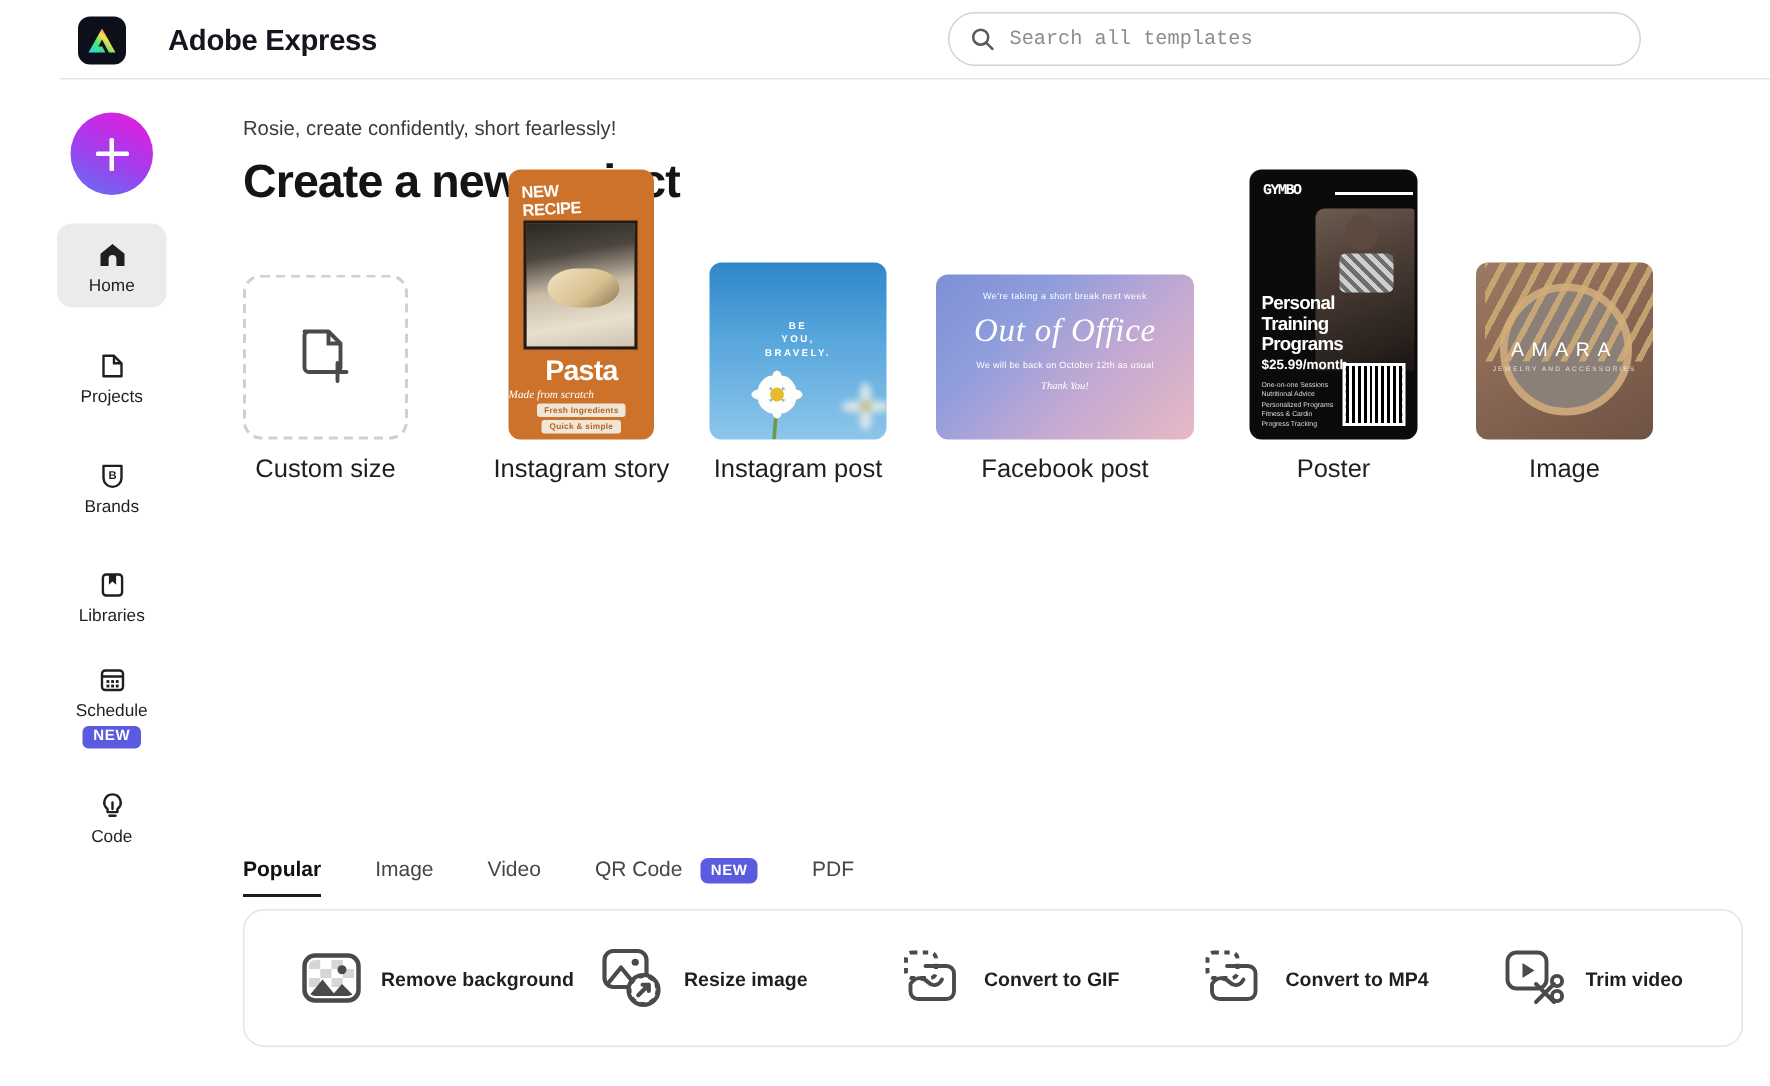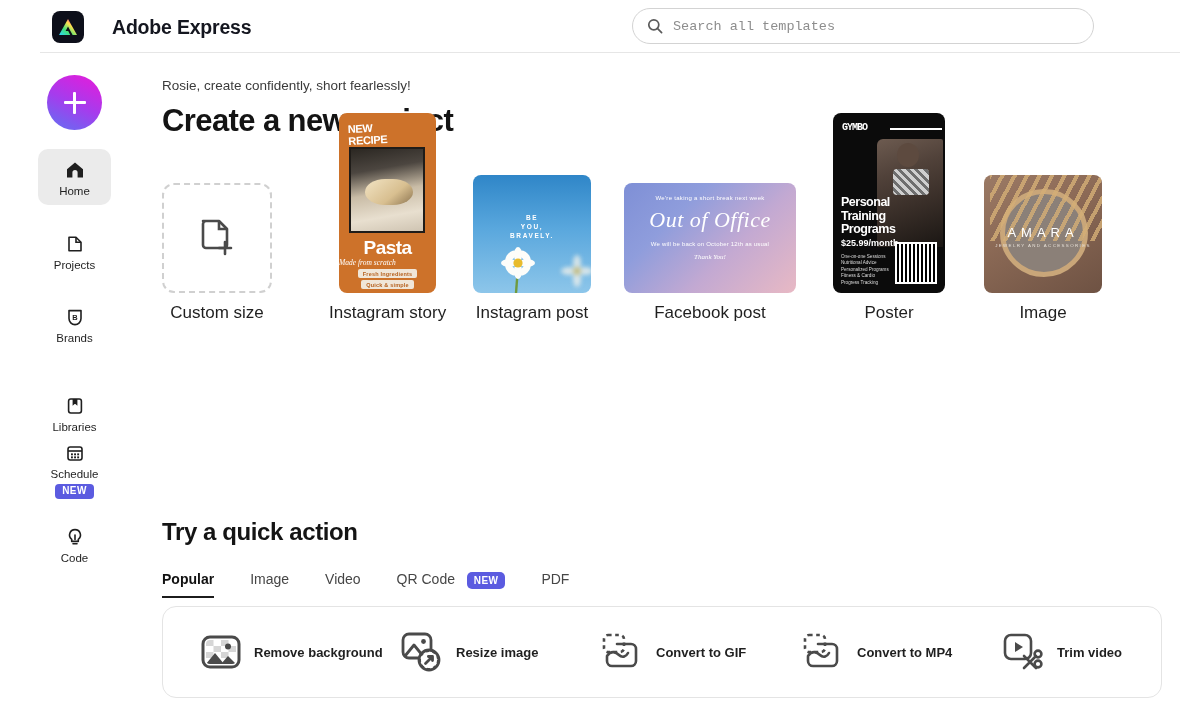--- a/index.html
+++ b/index.html
@@ -268,21 +268,21 @@
   <div class="nav-item" style="top:243px">
     <span class="nav-ico">
       <svg width="20" height="20" viewBox="0 0 20 20" fill="none" stroke="#1f1f1f" stroke-width="1.6">
         <path d="M4 3.6 h12 v8 a6 6 0 0 1 -6 6 a6 6 0 0 1 -6 -6 Z" stroke-linejoin="round"></path>
         <text x="10" y="12.6" font-size="7.5" font-family="Liberation Sans" font-weight="bold" fill="#1f1f1f" stroke="none" text-anchor="middle">B</text>
       </svg>
     </span>
     <span>Brands</span>
   </div>
 
-  <div class="nav-item" style="top:332px">
+  <div class="nav-item" style="top:316px">
     <span class="nav-ico">
       <svg width="20" height="20" viewBox="0 0 20 20" fill="none" stroke="#1f1f1f" stroke-width="1.6">
         <rect x="3.6" y="3" width="12.8" height="14" rx="2.2" stroke-linejoin="round"></rect>
         <path d="M8.4 3 v5 l1.6 -1.4 l1.6 1.4 V3" fill="#1f1f1f"></path>
       </svg>
     </span>
     <span>Libraries</span>
   </div>
 
   <div class="nav-item" style="top:379px">
@@ -414,21 +414,20 @@
       <div class="thumb t-logo">
         <div class="logo-hoop"></div>
         <div class="logo-chain"></div>
         <div class="logo-word">AMARA</div>
         <div class="logo-sub">JEWELRY AND ACCESSORIES</div>
       </div>
       <div class="card-label">Image</div>
     </div>
   </div>
 
-  <h2 class="qa-title">Try a quick action</h2>
 
   <div class="tabs">
     <div class="tab active"><span>Popular</span></div>
     <div class="tab"><span>Image</span></div>
     <div class="tab"><span>Video</span></div>
     <div class="tab">
       <span>QR Code</span>
       <span class="tab-badge">NEW</span>
     </div>
     <div class="tab"><span>PDF</span></div>

